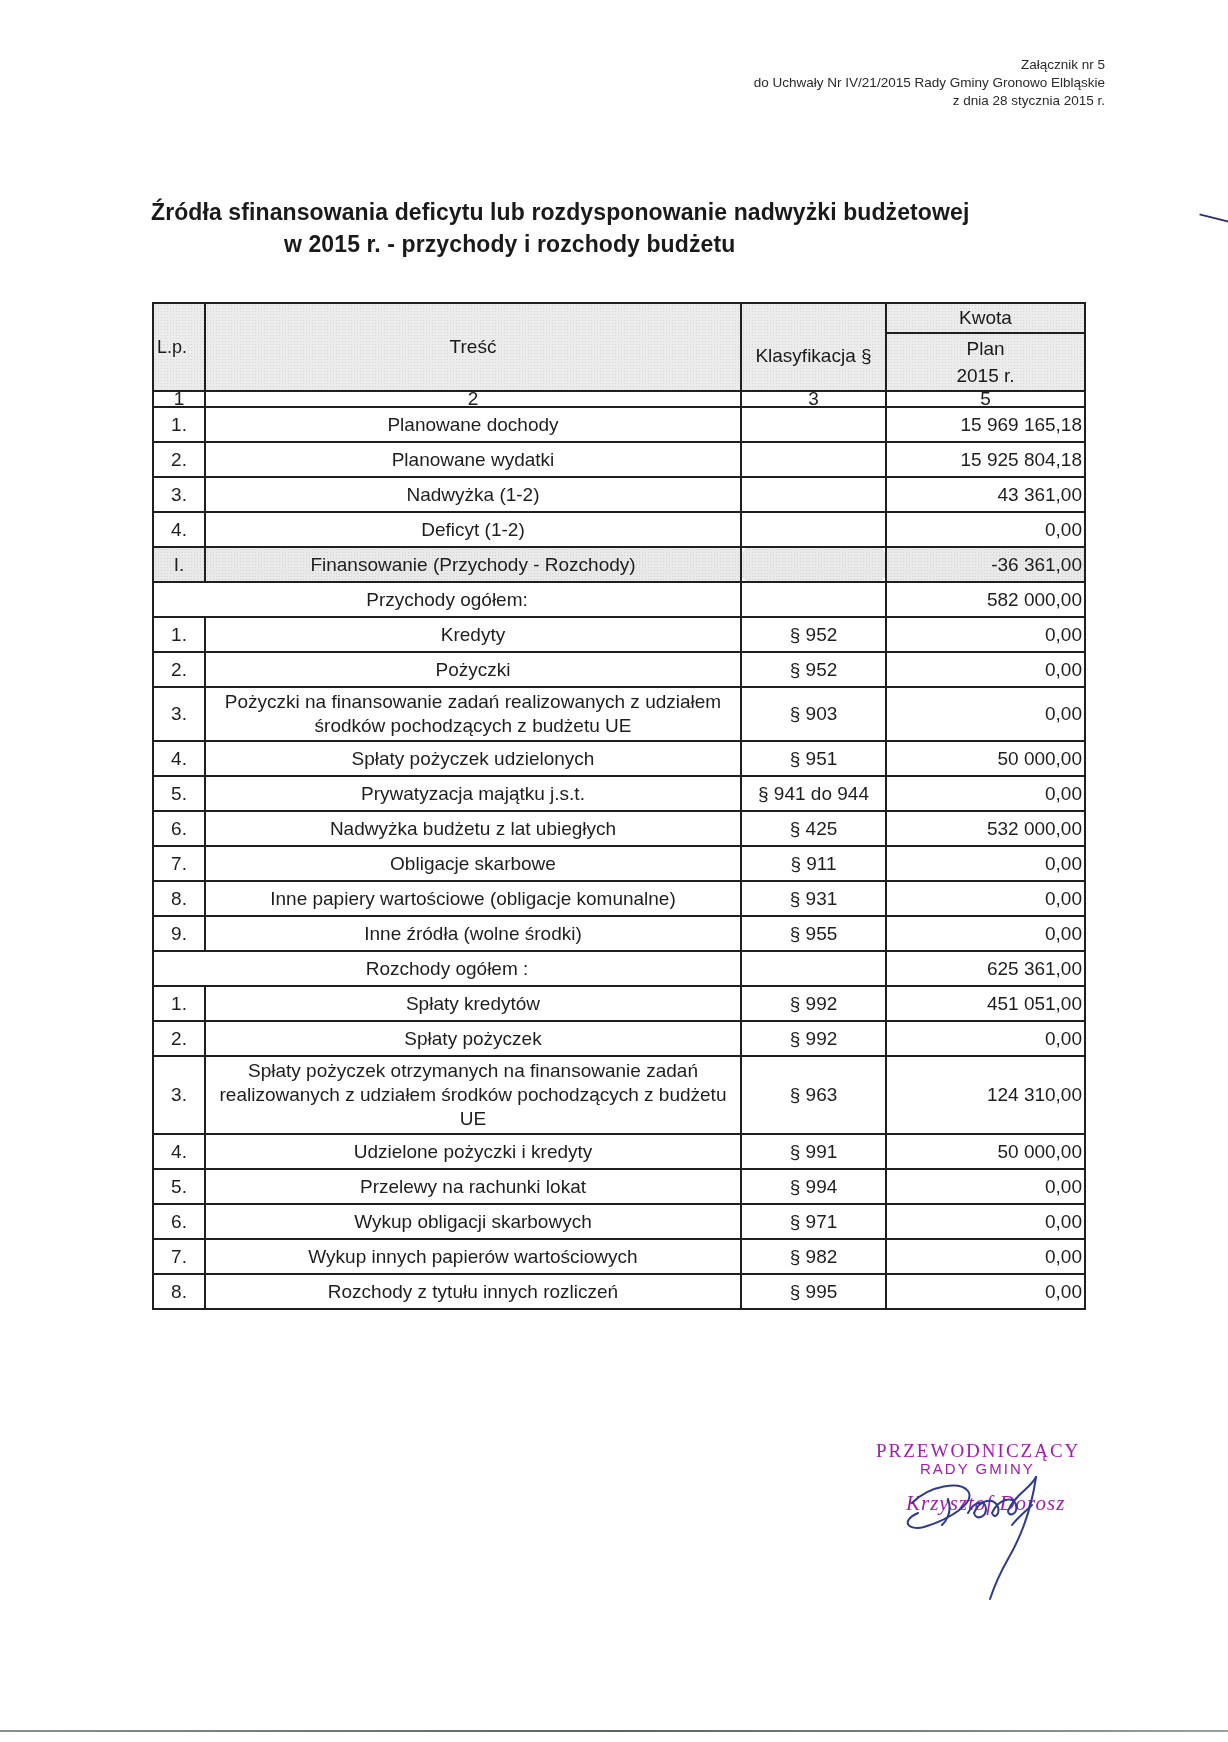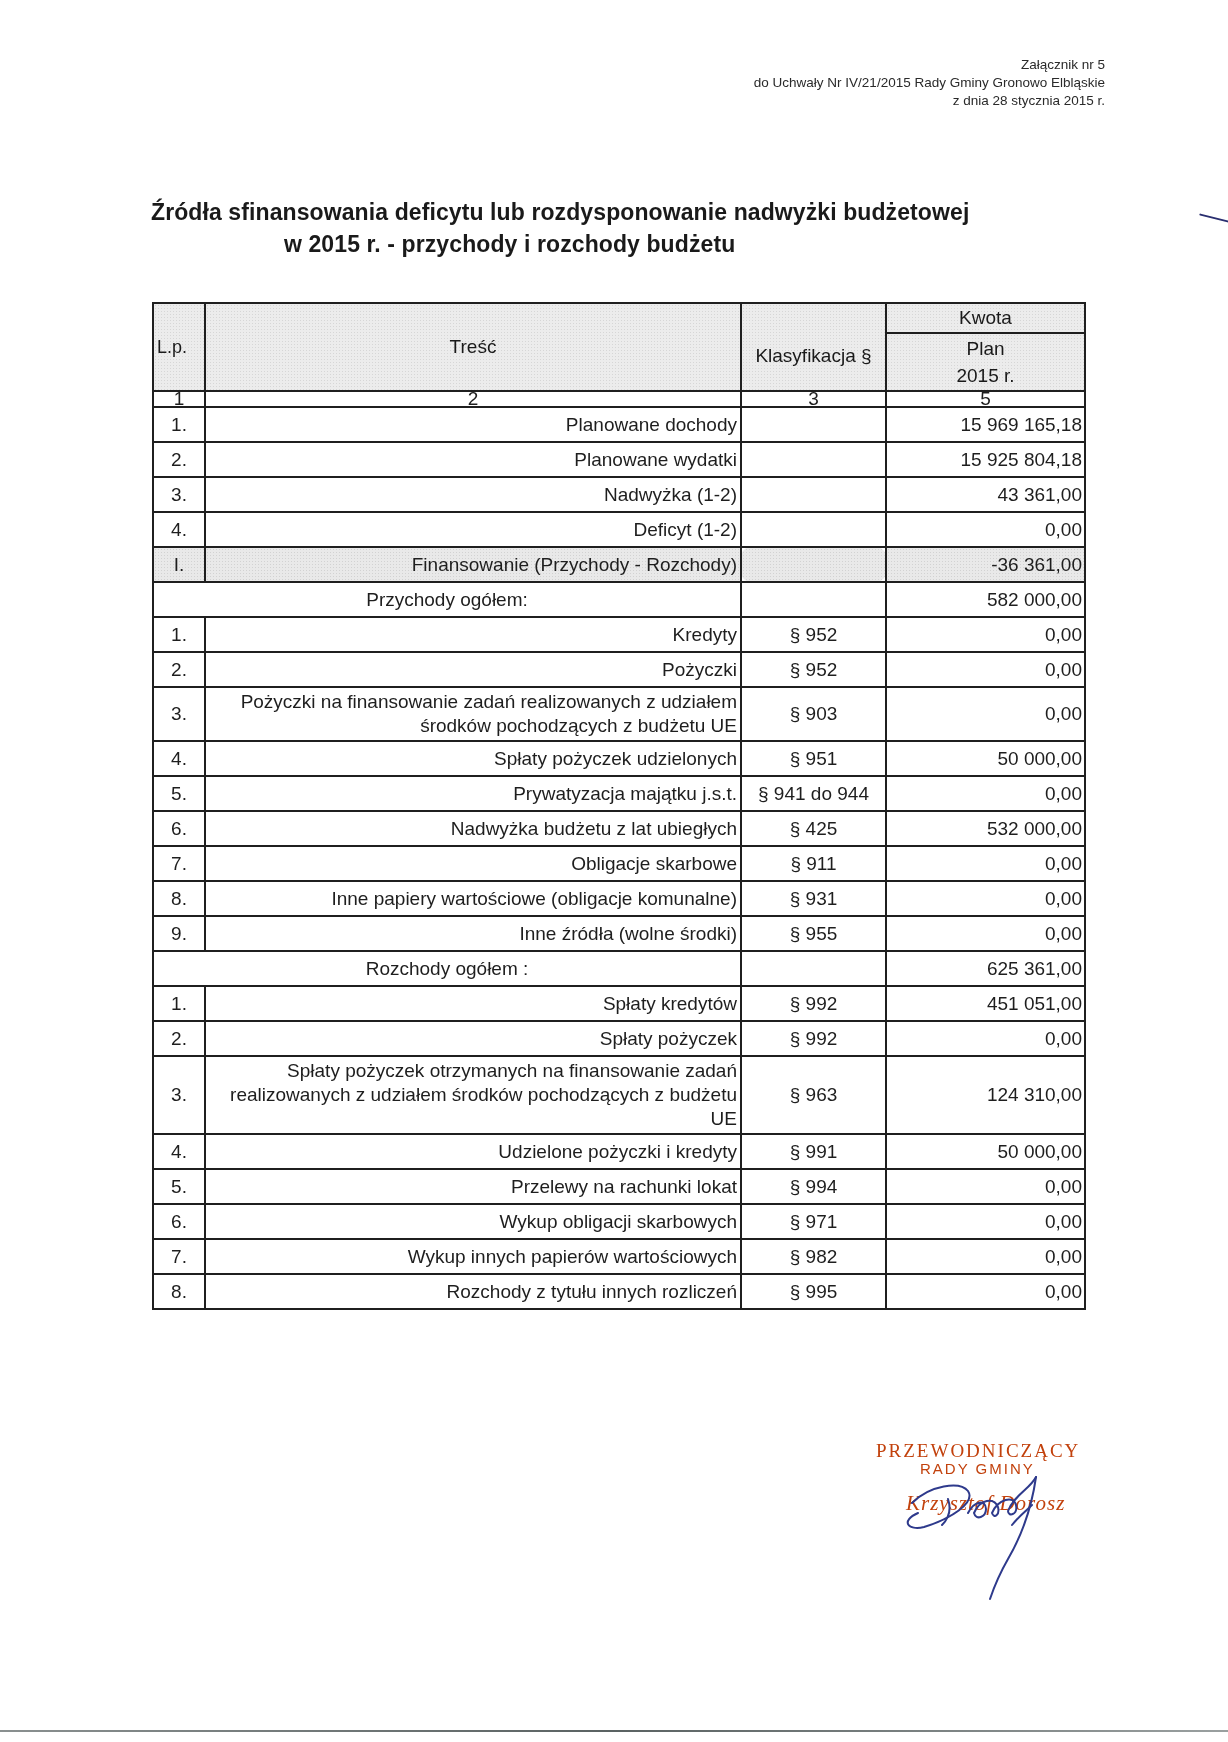--- a/index.html
+++ b/index.html
@@ -85,38 +85,38 @@
       height: 14px;
       font-size: 10px;
       line-height: 12px;
       text-align: center;
       padding: 0;
     }
     .row td { height: 33px; line-height: 33px; }
     .row.tall td { height: 52px; line-height: 24px; white-space: normal; }
     .row.xtall td { height: 76px; line-height: 24px; white-space: normal; }
     .lp { text-align: center; }
-    .desc { text-align: right; padding-left: 3px !important; }
+    .desc { text-align: center; padding-left: 3px !important; }
     .cls { text-align: center; border-radius: 10px; }
     .amt { text-align: right; padding-right: 2px !important; }
     .shaded td {
       background-color: #e9e9e9;
       background-image: radial-gradient(#d2d2d2 0.6px, transparent 0.7px);
       background-size: 3px 3px;
     }
     .bold { font-weight: bold; }
     .section-label { text-align: center; font-weight: bold; }
 
     .stamp {
       position: absolute;
       left: 876px;
       top: 1440px;
       width: 240px;
       font-family: "Liberation Serif", serif;
-      color: #c2410c;
+      color: #a21caf;
     }
     .stamp .st-title {
       font-size: 19px;
       letter-spacing: 2px;
       text-align: left;
     }
     .stamp .st-sub {
       font-family: "Liberation Sans", sans-serif;
       font-size: 15px;
       letter-spacing: 2px;

